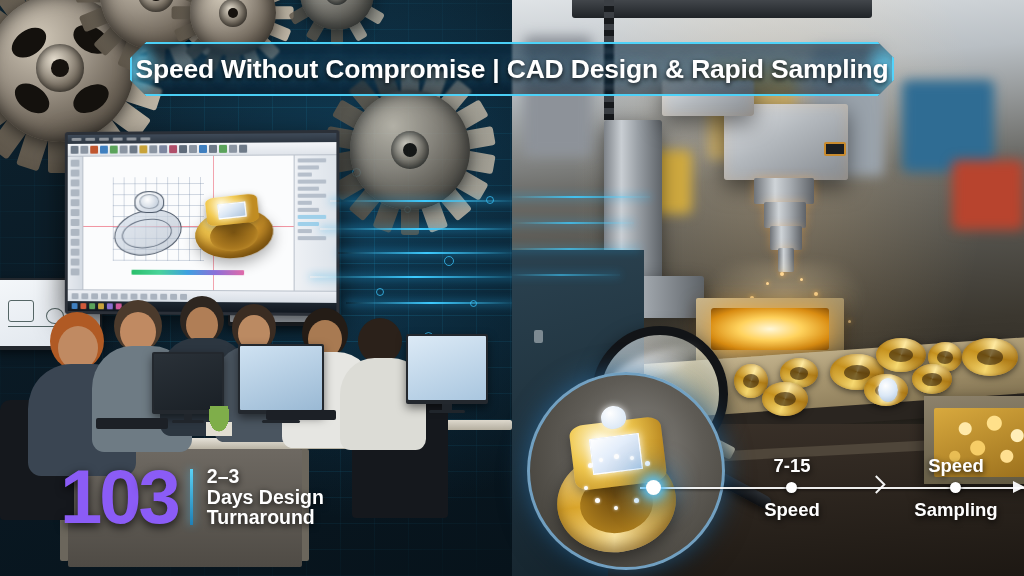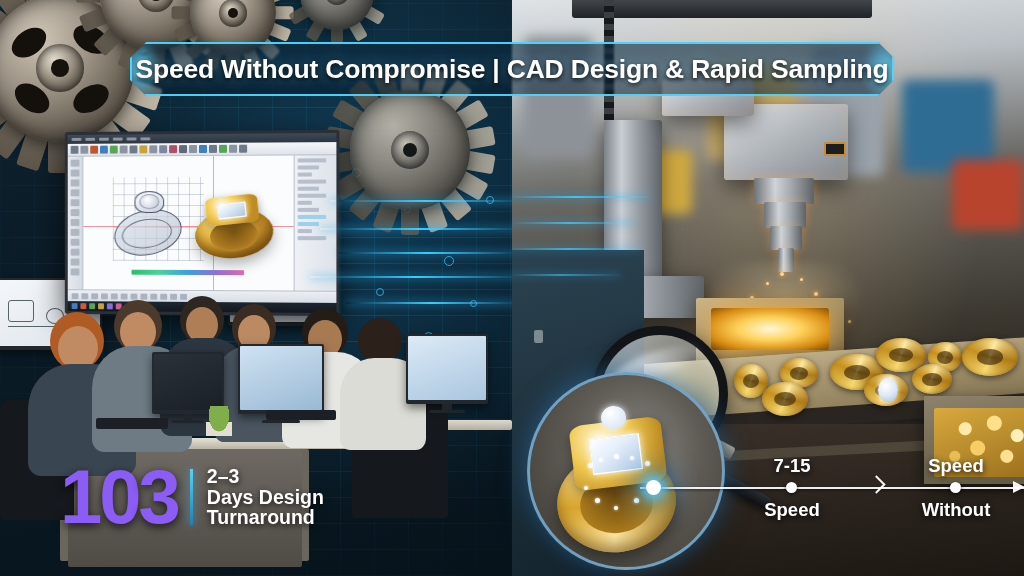--- a/index.html
+++ b/index.html
@@ -823,16 +823,16 @@
     <div class="tl-node glow" style="left:6px"></div>
 
     <div class="tl-node" style="left:146px"></div>
     <div class="tl-label top" style="left:120px;width:64px">7-15</div>
     <div class="tl-label bot" style="left:120px;width:64px">Speed</div>
 
     <div class="tl-chev" style="left:230px"></div>
 
     <div class="tl-node" style="left:310px"></div>
     <div class="tl-label top" style="left:274px;width:84px">Speed</div>
-    <div class="tl-label bot" style="left:266px;width:100px">Without</div>
+    <div class="tl-label bot" style="left:266px;width:100px">Sampling</div>
   </div>
 
 </div>
 
 </body></html>

